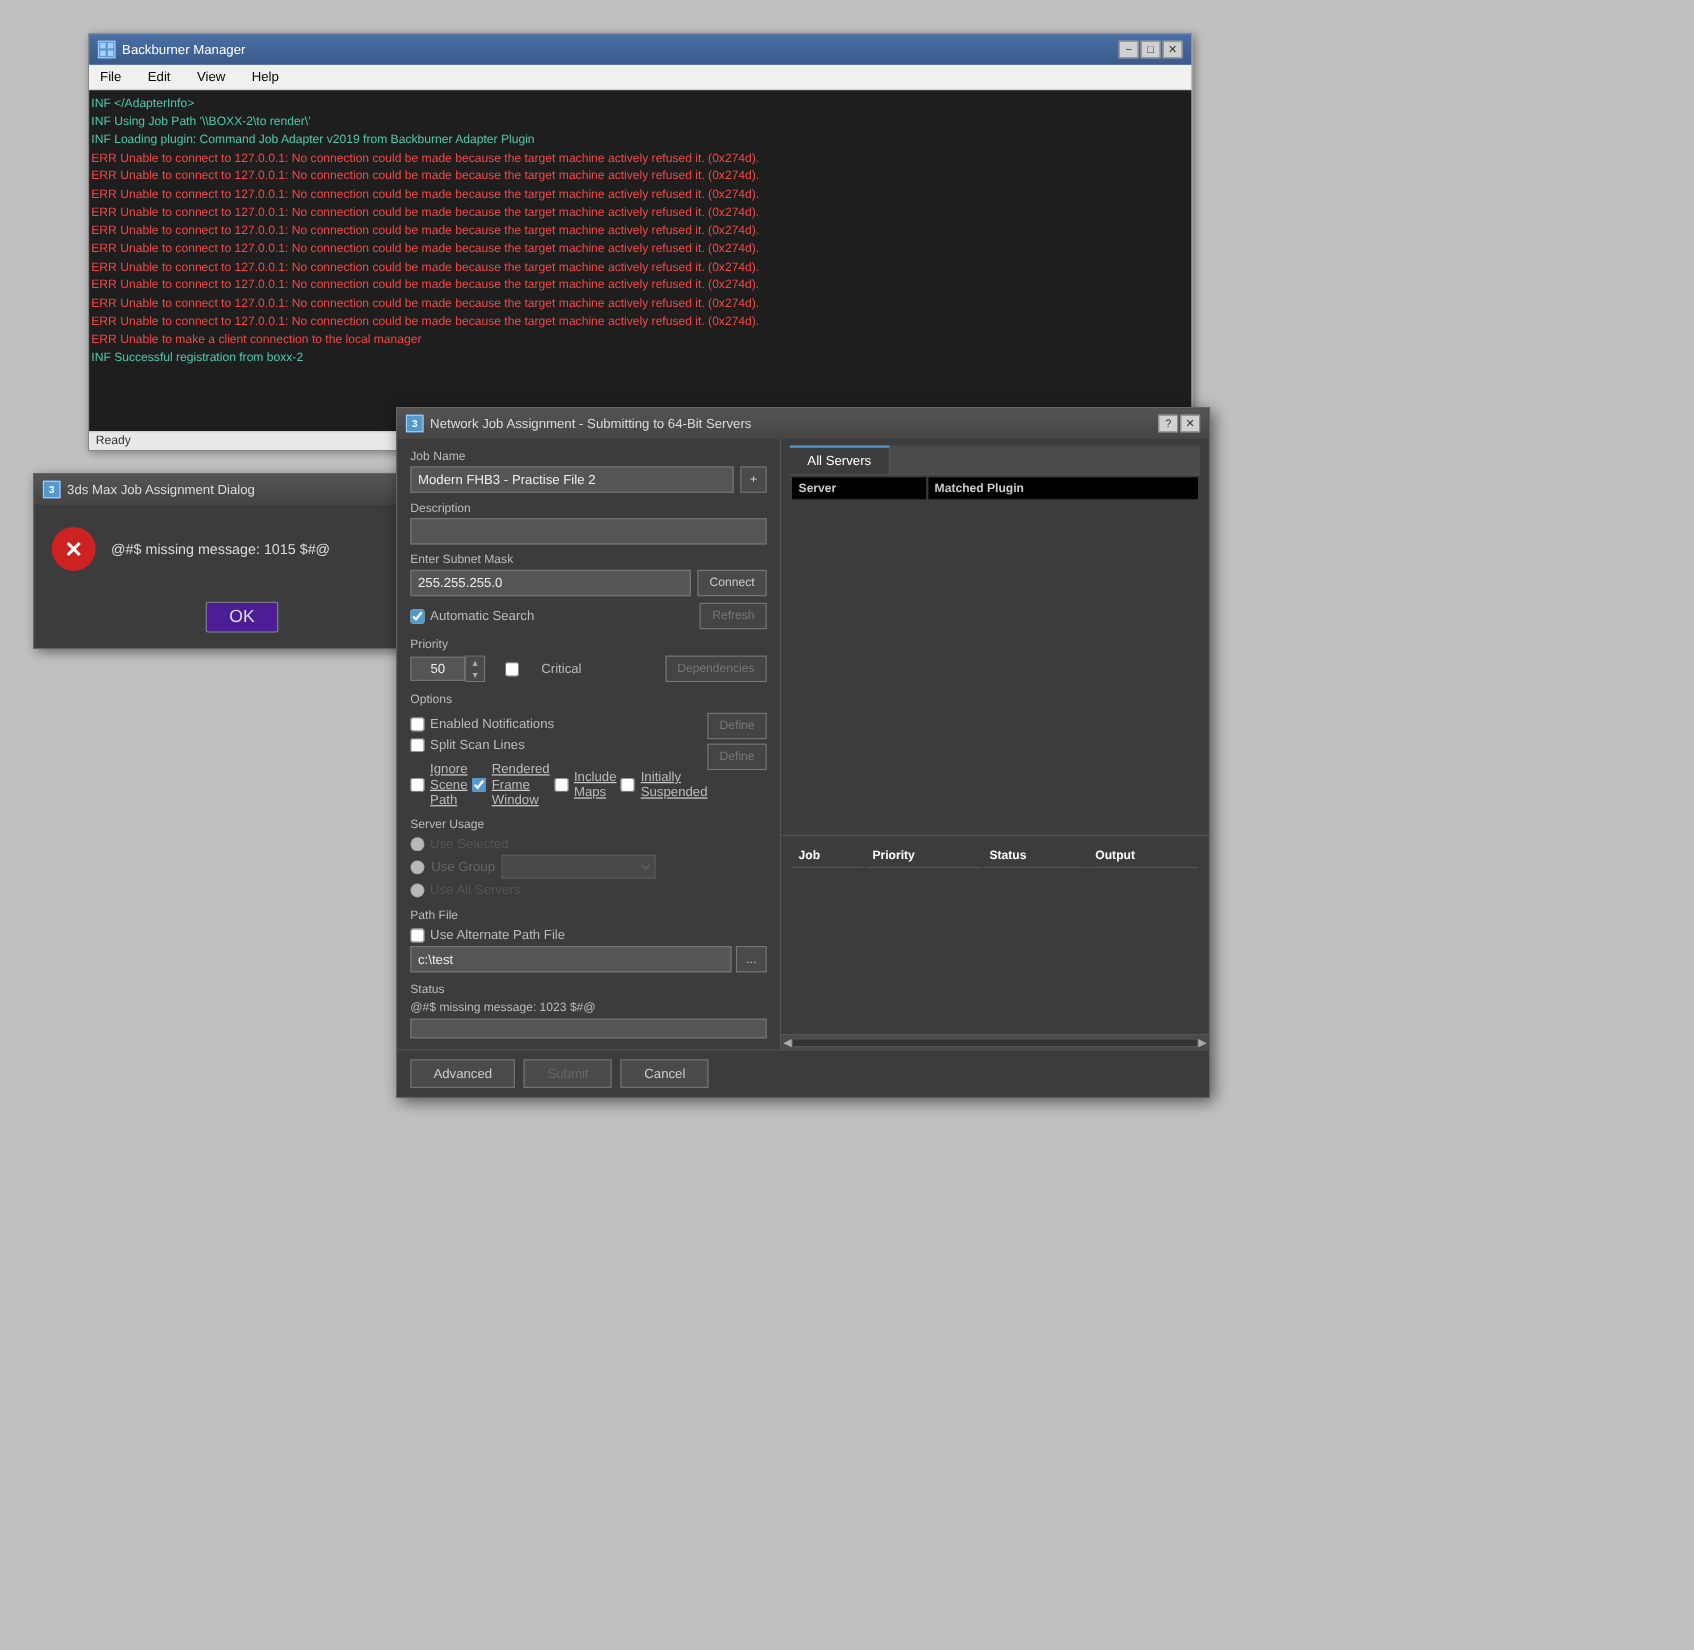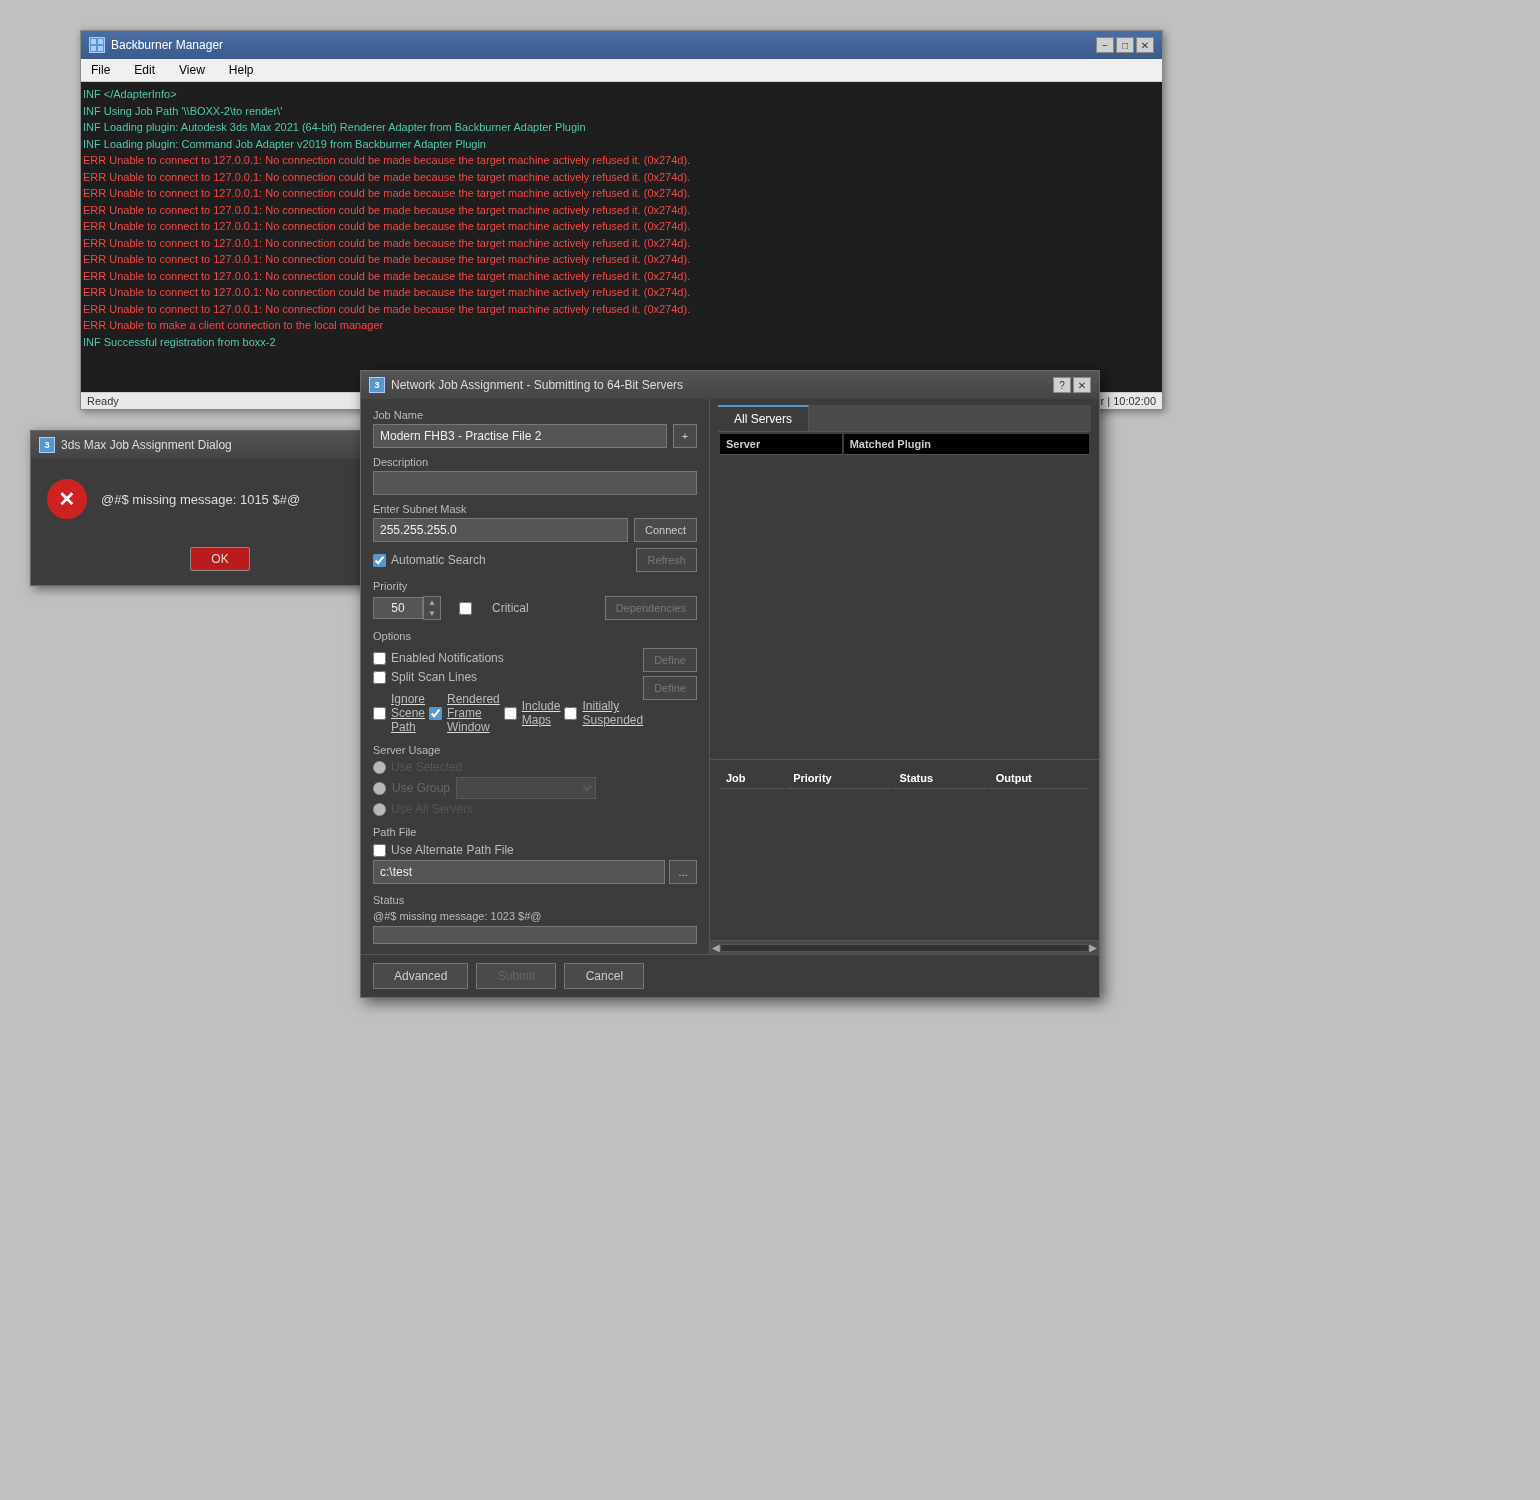--- a/index.html
+++ b/index.html
@@ -11,21 +11,21 @@
       height: 1500px;
       position: relative;
       overflow: hidden;
     }
 
     
     .backburner-window {
       position: absolute;
       top: 30px;
       left: 80px;
-      width: 1083px;
+      width: 1004px;
       background: #f0f0f0;
       border: 1px solid #888;
       box-shadow: 2px 2px 8px rgba(0,0,0,0.4);
     }
     .window-titlebar {
       background: linear-gradient(to bottom, #4a6fa5, #3a5a8a);
       color: white;
       padding: 4px 8px;
       display: flex;
       align-items: center;
@@ -137,26 +137,26 @@
       font-size: 20px;
       font-weight: bold;
       flex-shrink: 0;
     }
     .error-dialog-footer {
       padding: 8px 16px 14px;
       display: flex;
       justify-content: center;
     }
     .dialog-btn {
-      background: #b91c1c;
+      background: #4c1d95;
       border: 1px solid #888;
       color: #ddd;
       padding: 4px 20px;
       cursor: pointer;
-      font-size: 12px;
+      font-size: 16px;
       border-radius: 2px;
     }
 
     
     .nja-dialog {
       position: absolute;
       top: 370px;
       left: 360px;
       width: 740px;
       background: #3c3c3c;
@@ -480,21 +480,20 @@
   </div>
   <div class="menubar">
     <span>File</span>
     <span>Edit</span>
     <span>View</span>
     <span>Help</span>
   </div>
   <div class="log-area" id="log-area">
       <div class="log-inf">INF  &lt;/AdapterInfo&gt;</div>
       <div class="log-inf">INF  Using Job Path '\\BOXX-2\to render\'</div>
-      <div class="log-inf">INF  Loading plugin: Autodesk 3ds Max 2021 (64-bit) Renderer Adapter from Backburner Adapter Plugin</div>
       <div class="log-inf">INF  Loading plugin: Command Job Adapter v2019 from Backburner Adapter Plugin</div>
       <div class="log-err">ERR  Unable to connect to 127.0.0.1: No connection could be made because the target machine actively refused it. (0x274d).</div>
       <div class="log-err">ERR  Unable to connect to 127.0.0.1: No connection could be made because the target machine actively refused it. (0x274d).</div>
       <div class="log-err">ERR  Unable to connect to 127.0.0.1: No connection could be made because the target machine actively refused it. (0x274d).</div>
       <div class="log-err">ERR  Unable to connect to 127.0.0.1: No connection could be made because the target machine actively refused it. (0x274d).</div>
       <div class="log-err">ERR  Unable to connect to 127.0.0.1: No connection could be made because the target machine actively refused it. (0x274d).</div>
       <div class="log-err">ERR  Unable to connect to 127.0.0.1: No connection could be made because the target machine actively refused it. (0x274d).</div>
       <div class="log-err">ERR  Unable to connect to 127.0.0.1: No connection could be made because the target machine actively refused it. (0x274d).</div>
       <div class="log-err">ERR  Unable to connect to 127.0.0.1: No connection could be made because the target machine actively refused it. (0x274d).</div>
       <div class="log-err">ERR  Unable to connect to 127.0.0.1: No connection could be made because the target machine actively refused it. (0x274d).</div>

